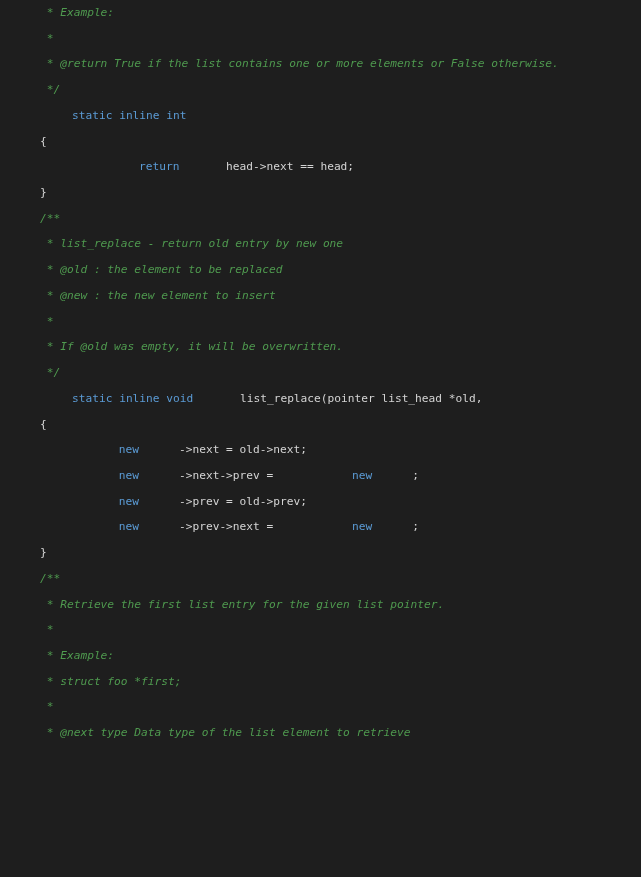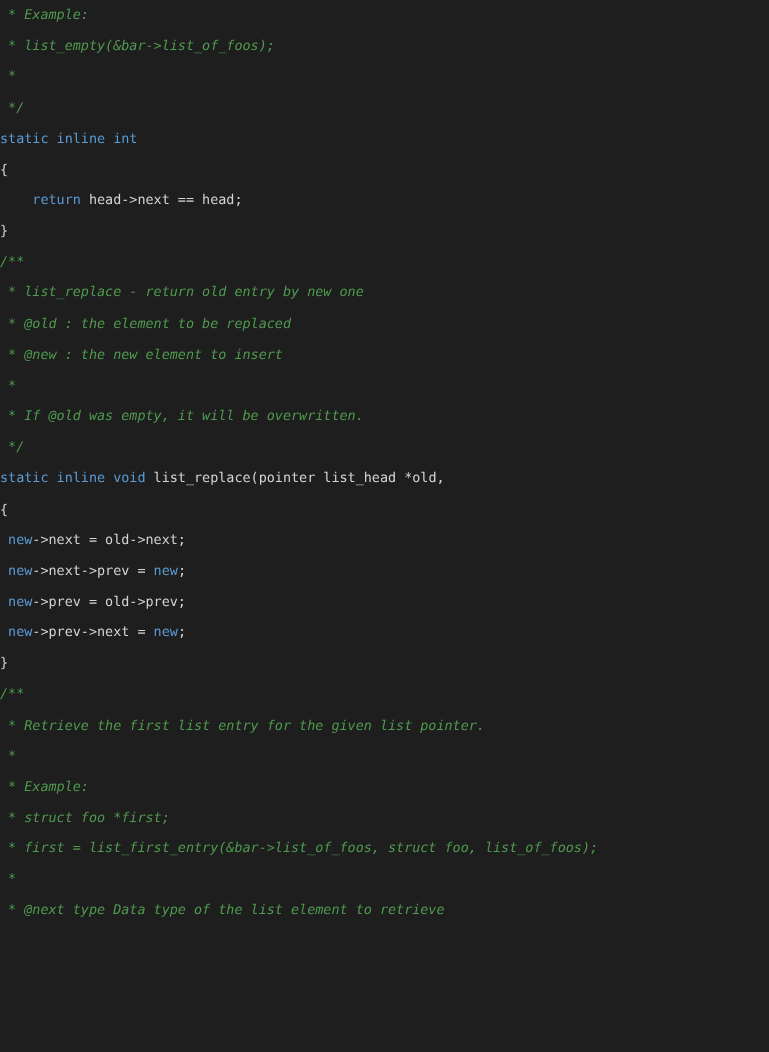--- a/index.html
+++ b/index.html
@@ -26,40 +26,41 @@
     position: relative;
     height: 25.72px;
     line-height: 25.72px;
     font-size: 11.2px;
     letter-spacing: 0px;
     white-space: pre;
     color: #d4d4d4;
     padding-left: 0px;
     overflow: hidden;
   }
-  .tok { white-space: pre; }
+  .tok { white-space: pre; padding-left: 40px; }
   .t-comment {
     color: #4f9a4f;
     font-style: italic;
   }
   .t-keyword {
     color: #5b9bd5;
+    margin-left: 32px;
   }
   .t-plain {
     color: #d4d4d4;
   }
 </style>
 </head>
 <body>
 
 <div id="editor">
   <div id="code-area">
       <div class="code-line"><span class="tok t-comment"> * Example:</span></div>
-      <div class="code-line"><span class="tok t-comment"> * list_empty(&amp;bar-&gt;list_of_foos);</span></div>
       <div class="code-line"><span class="tok t-comment"> *</span></div>
+      <div class="code-line"><span class="tok t-comment"> * @return True if the list contains one or more elements or False otherwise.</span></div>
       <div class="code-line"><span class="tok t-comment"> */</span></div>
       <div class="code-line"><span class="tok t-keyword">static inline int</span></div>
       <div class="code-line"><span class="tok t-plain">{</span></div>
       <div class="code-line"><span class="tok t-plain">    </span><span class="tok t-keyword">return</span><span class="tok t-plain"> head-&gt;next == head;</span></div>
       <div class="code-line"><span class="tok t-plain">}</span></div>
       <div class="code-line"><span class="tok t-comment">/**</span></div>
       <div class="code-line"><span class="tok t-comment"> * list_replace - return old entry by new one</span></div>
       <div class="code-line"><span class="tok t-comment"> * @old : the element to be replaced</span></div>
       <div class="code-line"><span class="tok t-comment"> * @new : the new element to insert</span></div>
       <div class="code-line"><span class="tok t-comment"> *</span></div>
@@ -70,18 +71,17 @@
       <div class="code-line"><span class="tok t-plain"> </span><span class="tok t-keyword">new</span><span class="tok t-plain">-&gt;next = old-&gt;next;</span></div>
       <div class="code-line"><span class="tok t-plain"> </span><span class="tok t-keyword">new</span><span class="tok t-plain">-&gt;next-&gt;prev = </span><span class="tok t-keyword">new</span><span class="tok t-plain">;</span></div>
       <div class="code-line"><span class="tok t-plain"> </span><span class="tok t-keyword">new</span><span class="tok t-plain">-&gt;prev = old-&gt;prev;</span></div>
       <div class="code-line"><span class="tok t-plain"> </span><span class="tok t-keyword">new</span><span class="tok t-plain">-&gt;prev-&gt;next = </span><span class="tok t-keyword">new</span><span class="tok t-plain">;</span></div>
       <div class="code-line"><span class="tok t-plain">}</span></div>
       <div class="code-line"><span class="tok t-comment">/**</span></div>
       <div class="code-line"><span class="tok t-comment"> * Retrieve the first list entry for the given list pointer.</span></div>
       <div class="code-line"><span class="tok t-comment"> *</span></div>
       <div class="code-line"><span class="tok t-comment"> * Example:</span></div>
       <div class="code-line"><span class="tok t-comment"> * struct foo *first;</span></div>
-      <div class="code-line"><span class="tok t-comment"> * first = list_first_entry(&amp;bar-&gt;list_of_foos, struct foo, list_of_foos);</span></div>
       <div class="code-line"><span class="tok t-comment"> *</span></div>
       <div class="code-line"><span class="tok t-comment"> * @next type Data type of the list element to retrieve</span></div>
       <div class="code-line"></div>
     </div>
 </div>
 
 </body></html>

